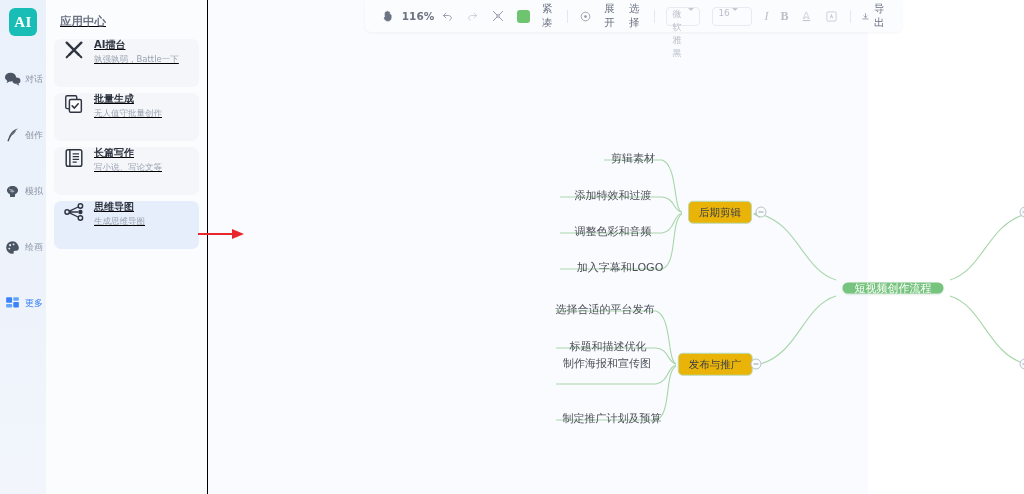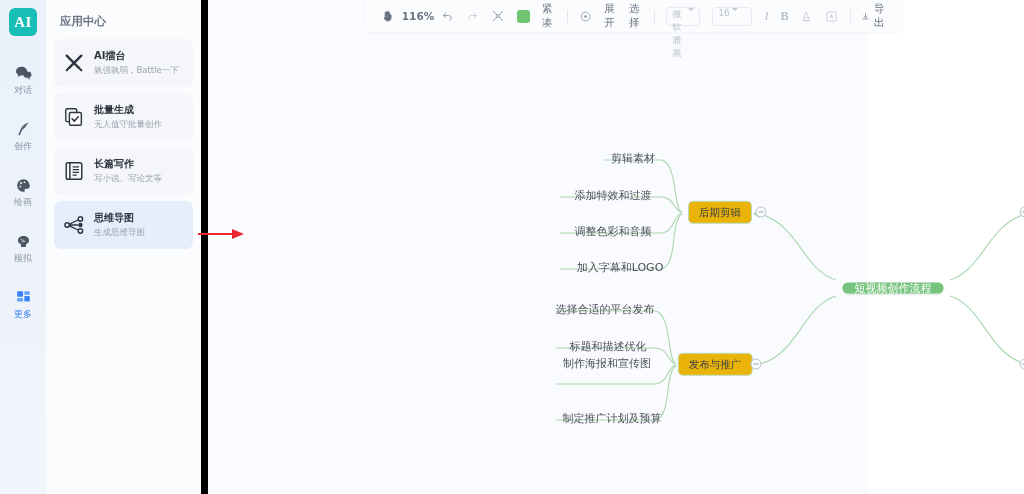--- a/index.html
+++ b/index.html
@@ -20,41 +20,42 @@
   }
   .logo {
     width: 28px; height: 28px; border-radius: 6px;
     background: #18bdb6; color: #fff;
     font-size: 15px; font-weight: bold; letter-spacing: .5px;
     display: flex; align-items: center; justify-content: center;
     margin-bottom: 18px; font-family: "Liberation Serif", serif;
   }
   .rail-item {
     width: 46px; height: 50px;
-    display: flex; flex-direction: column; align-items: center; justify-content: center;
+    display: flex; align-items: center; justify-content: center;
     gap: 3px; margin-bottom: 6px; cursor: pointer;
   }
   .rail-ic { width: 19px; height: 19px; display:block; }
   .rail-lb { font-size: 9px; color: #8a93a3; line-height: 1; }
   .rail-item.active .rail-lb { color: #3b82f6; }
   .rail-spacer { flex: 1; }
 
   
   .panel {
     width: 162px; height: 494px; flex: 0 0 162px;
     background: #fbfcfe;
-    border-right: 7px solid #000000;
+    border-right: 1px solid #000000;
     padding: 0 8px;
+    text-decoration: underline;
   }
   .panel-title {
     font-size: 11.5px; color: #6b7384; font-weight: 600;
     padding: 14px 6px 10px 6px;
   }
   .card {
-    display: flex; align-items: center; gap: 9px;
+    display: flex; align-items: flex-start; gap: 9px;
     height: 48px; border-radius: 7px;
     padding: 0 9px; margin-bottom: 6px;
     background: #f4f6f9; cursor: pointer;
   }
   .card.sel { background: #e7eefb; }
   .card-ic { width: 22px; height: 22px; flex: 0 0 22px; }
   .card-tx { min-width: 0; }
   .card-t { font-size: 10px; font-weight: bold; color: #2e3440; line-height: 1.25; }
   .card-s { font-size: 8.5px; color: #9aa2b0; line-height: 1.35; margin-top: 2px;
             white-space: nowrap; overflow: hidden; }
@@ -137,34 +138,34 @@
     <div class="rail-item">
       <svg class="rail-ic" viewBox="0 0 24 24">
         <path d="M19 3c-4 .5-8 3.5-10.5 8.5L5.5 19l1.6.6 2.2-5.2C12 9.5 15.6 5.8 19 3z" fill="#4b5563"></path>
         <path d="M9.5 12.5c3-1 5.5-3.5 7-6.5-3.5 1-6 3.5-7 6.5z" fill="#6b7280"></path>
       </svg>
       <span class="rail-lb">创作</span>
     </div>
 
     <div class="rail-item">
       <svg class="rail-ic" viewBox="0 0 24 24">
+        <path d="M12 5c-4 0-7 2.5-7 5.5 0 2.2 1.4 4 3.6 4.8L9 19h6l.4-3.7C17.6 14.5 19 12.7 19 10.5 19 7.5 16 5 12 5z" fill="#4b5563"></path>
+        <path d="M8 9c1.5 1.2 3 1.6 5 1.4M9.5 12c1.6.6 3.2.5 4.8-.3" stroke="#e6eaf0" stroke-width="1" fill="none"></path>
+      </svg>
+      <span class="rail-lb">模拟</span>
+    </div>
+
+    <div class="rail-item">
+      <svg class="rail-ic" viewBox="0 0 24 24">
         <path d="M12 4a8 8 0 100 16c1.3 0 1.8-.9 1.5-1.8-.4-1.2.3-2.2 1.7-2.2h1.6c2 0 3.2-1.3 3.2-3.3C20 8.4 16.6 4 12 4z" fill="#4b5563"></path>
         <circle cx="9" cy="9" r="1.3" fill="#f0f3f8"></circle>
         <circle cx="13.3" cy="8" r="1.2" fill="#f0f3f8"></circle>
         <circle cx="8" cy="13.4" r="1.2" fill="#f0f3f8"></circle>
       </svg>
       <span class="rail-lb">绘画</span>
-    </div>
-
-    <div class="rail-item">
-      <svg class="rail-ic" viewBox="0 0 24 24">
-        <path d="M12 5c-4 0-7 2.5-7 5.5 0 2.2 1.4 4 3.6 4.8L9 19h6l.4-3.7C17.6 14.5 19 12.7 19 10.5 19 7.5 16 5 12 5z" fill="#4b5563"></path>
-        <path d="M8 9c1.5 1.2 3 1.6 5 1.4M9.5 12c1.6.6 3.2.5 4.8-.3" stroke="#e6eaf0" stroke-width="1" fill="none"></path>
-      </svg>
-      <span class="rail-lb">模拟</span>
     </div>
 
     <div class="rail-item active">
       <svg class="rail-ic" viewBox="0 0 24 24">
         <rect x="4" y="4" width="7.5" height="7" rx="1" fill="#3b82f6"></rect>
         <rect x="13" y="4" width="7" height="4.5" rx="1" fill="#60a5fa"></rect>
         <rect x="4" y="12.5" width="7.5" height="4.5" rx="1" fill="#60a5fa"></rect>
         <rect x="13" y="10" width="7" height="7" rx="1" fill="#3b82f6"></rect>
       </svg>
       <span class="rail-lb">更多</span>

